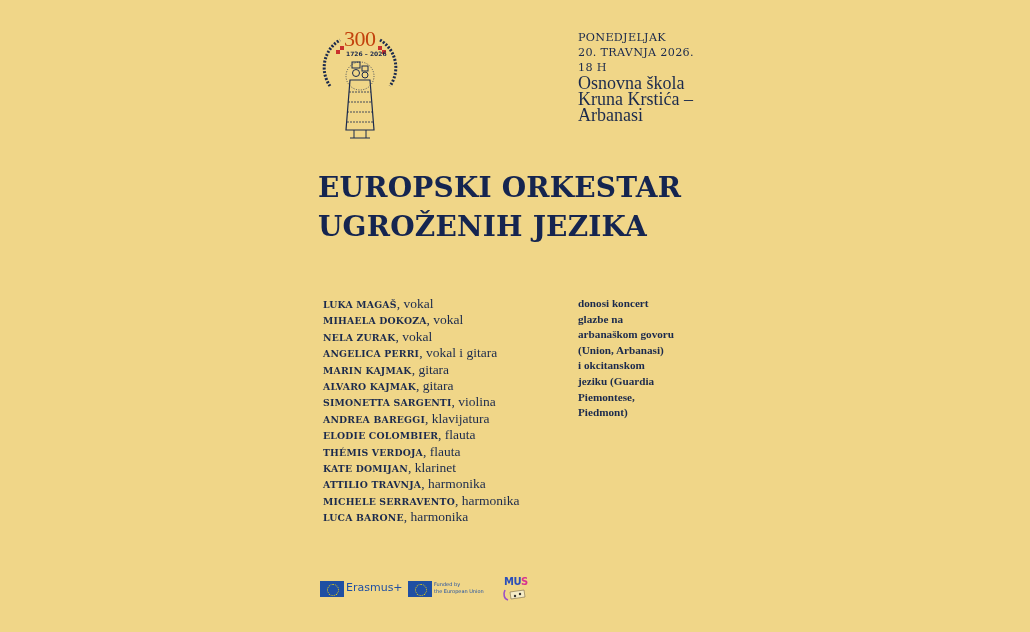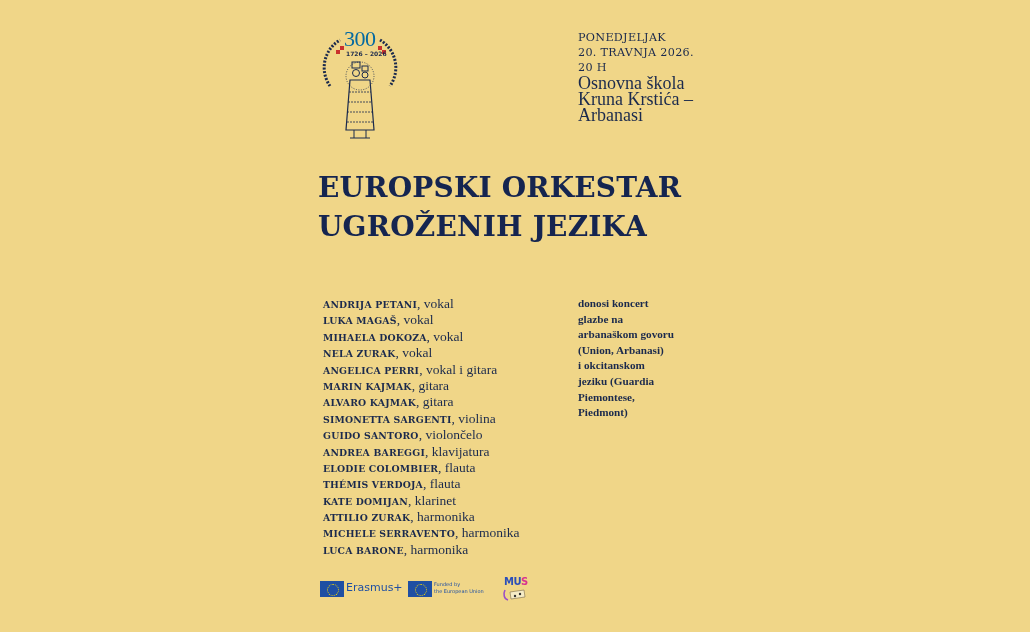--- a/index.html
+++ b/index.html
@@ -5,21 +5,21 @@
     * { box-sizing: border-box; margin: 0; padding: 0; }
     html, body {
       width: 1030px; height: 632px; overflow: hidden;
       background: #f0d688;
     }
     body { position: relative; font-family: "DejaVu Serif", serif; color: #1b2a4d; }
 
     .logo { position: absolute; left: 316px; top: 26px; width: 88px; height: 118px; }
     .logo .num {
       position: absolute; left: 28px; top: 0; font-family: "Liberation Serif", serif;
-      font-size: 22px; color: #0369a1; letter-spacing: -0.5px;
+      font-size: 22px; color: #c2410c; letter-spacing: -0.5px;
     }
     .logo .years {
       position: absolute; left: 30px; top: 24px; font-size: 6px; color: #1b2a4d;
       font-family: "DejaVu Sans", sans-serif; font-weight: bold;
     }
 
     .event-info { position: absolute; left: 578px; top: 30px; width: 140px; }
     .event-info .b {
       font-family: "DejaVu Serif", serif; font-weight: normal; font-size: 11.2px;
       line-height: 15px; letter-spacing: 0.3px;
@@ -102,46 +102,44 @@
     <line x1="31" y1="96" x2="57" y2="96" stroke="#1b2a4d" stroke-width="0.8" stroke-dasharray="2 1"></line>
     <path d="M38 104 L38 112 M50 104 L50 112 M34 112 L54 112" stroke="#1b2a4d" stroke-width="1" fill="none"></path>
   </svg>
   <span class="num">300</span>
   <span class="years">1726 – 2026</span>
 </div>
 
 <div class="event-info">
   <div class="b">PONEDJELJAK</div>
   <div class="b">20. TRAVNJA 2026.</div>
-  <div class="b">20 H</div>
+  <div class="b">18 H</div>
   <div class="r">Osnovna škola</div>
   <div class="r">Kruna Krstića –</div>
   <div class="r">Arbanasi</div>
 </div>
 
 <h1 class="title">
   <div>EUROPSKI ORKESTAR</div>
   <div>UGROŽENIH JEZIKA</div>
 </h1>
 
 <ul class="performers">
-  <li><span class="name">ANDRIJA PETANI</span><span class="role">, vokal</span></li>
   <li><span class="name">LUKA MAGAŠ</span><span class="role">, vokal</span></li>
   <li><span class="name">MIHAELA DOKOZA</span><span class="role">, vokal</span></li>
   <li><span class="name">NELA ZURAK</span><span class="role">, vokal</span></li>
   <li><span class="name">ANGELICA PERRI</span><span class="role">, vokal i gitara</span></li>
   <li><span class="name">MARIN KAJMAK</span><span class="role">, gitara</span></li>
   <li><span class="name">ALVARO KAJMAK</span><span class="role">, gitara</span></li>
   <li><span class="name">SIMONETTA SARGENTI</span><span class="role">, violina</span></li>
-  <li><span class="name">GUIDO SANTORO</span><span class="role">, violončelo</span></li>
   <li><span class="name">ANDREA BAREGGI</span><span class="role">, klavijatura</span></li>
   <li><span class="name">ELODIE COLOMBIER</span><span class="role">, flauta</span></li>
   <li><span class="name">THÉMIS VERDOJA</span><span class="role">, flauta</span></li>
   <li><span class="name">KATE DOMIJAN</span><span class="role">, klarinet</span></li>
-  <li><span class="name">ATTILIO ZURAK</span><span class="role">, harmonika</span></li>
+  <li><span class="name">ATTILIO TRAVNJA</span><span class="role">, harmonika</span></li>
   <li><span class="name">MICHELE SERRAVENTO</span><span class="role">, harmonika</span></li>
   <li><span class="name">LUCA BARONE</span><span class="role">, harmonika</span></li>
 </ul>
 
 <div class="desc">
   <div>donosi koncert</div>
   <div>glazbe na</div>
   <div>arbanaškom govoru</div>
   <div>(Union, Arbanasi)</div>
   <div>i okcitanskom</div>

